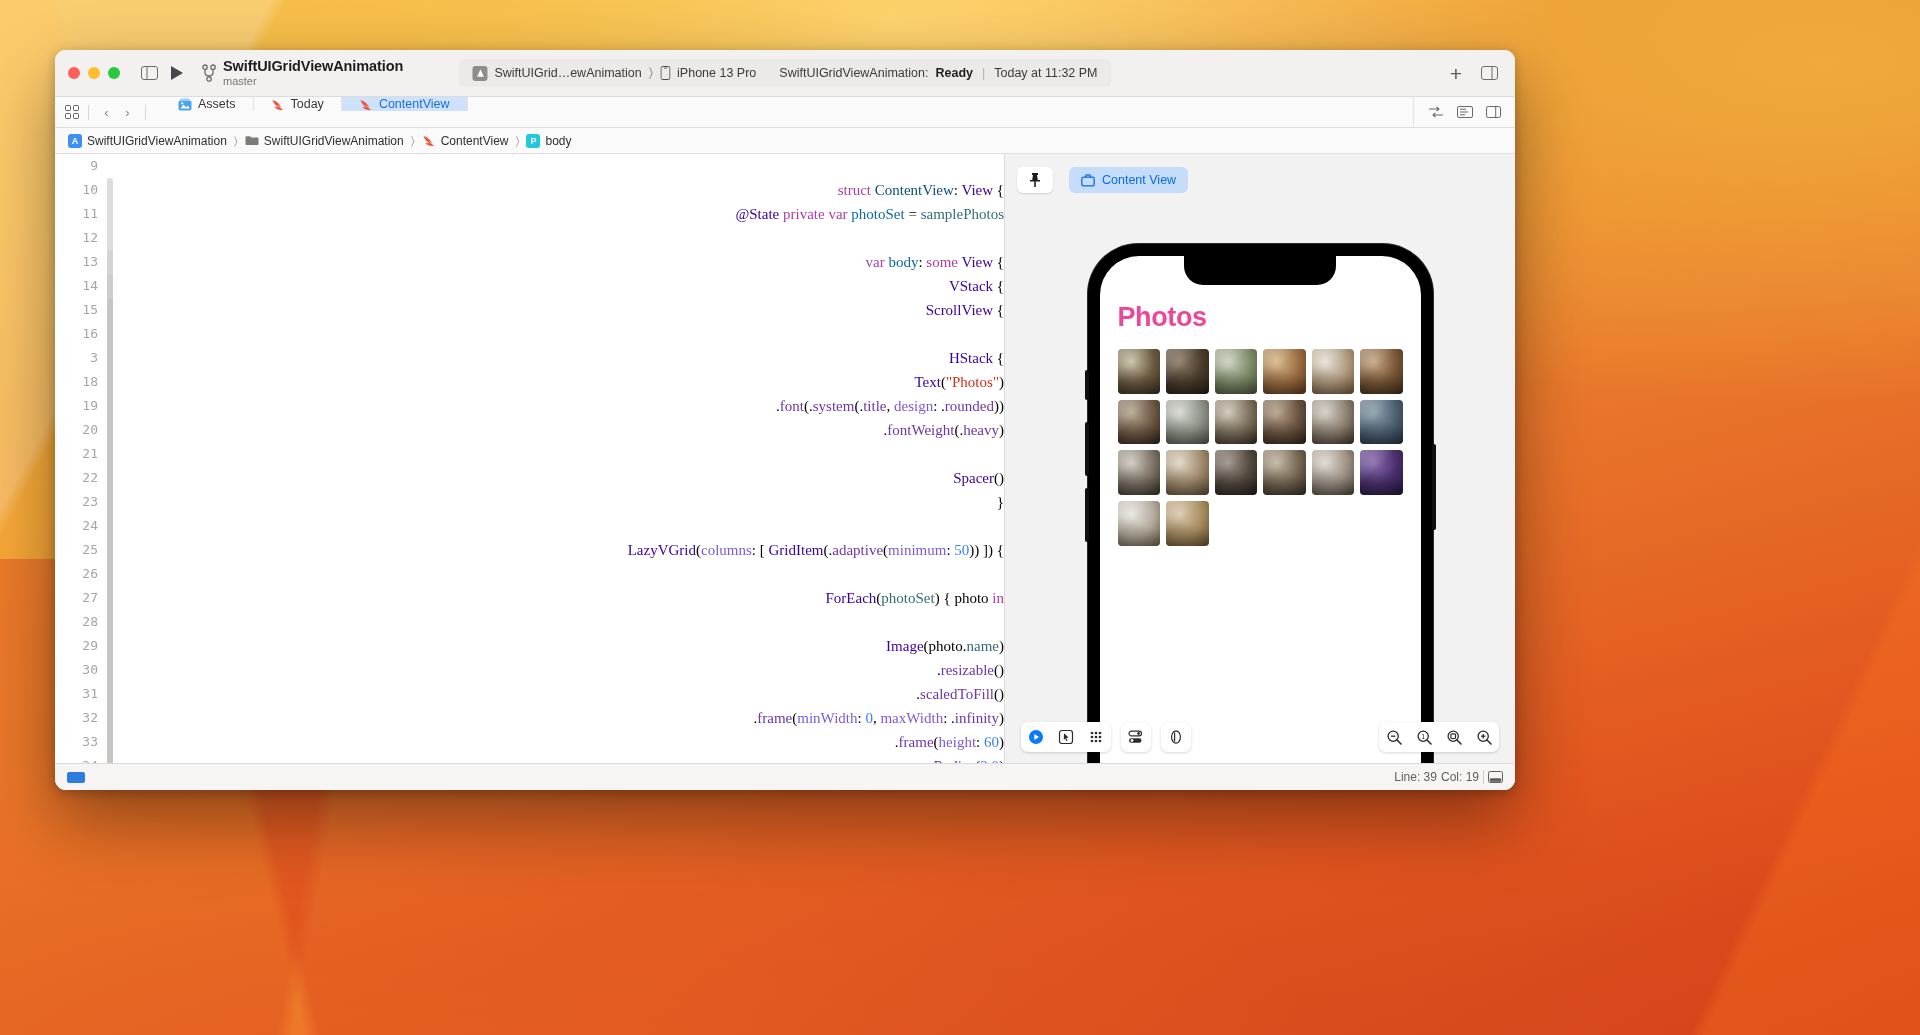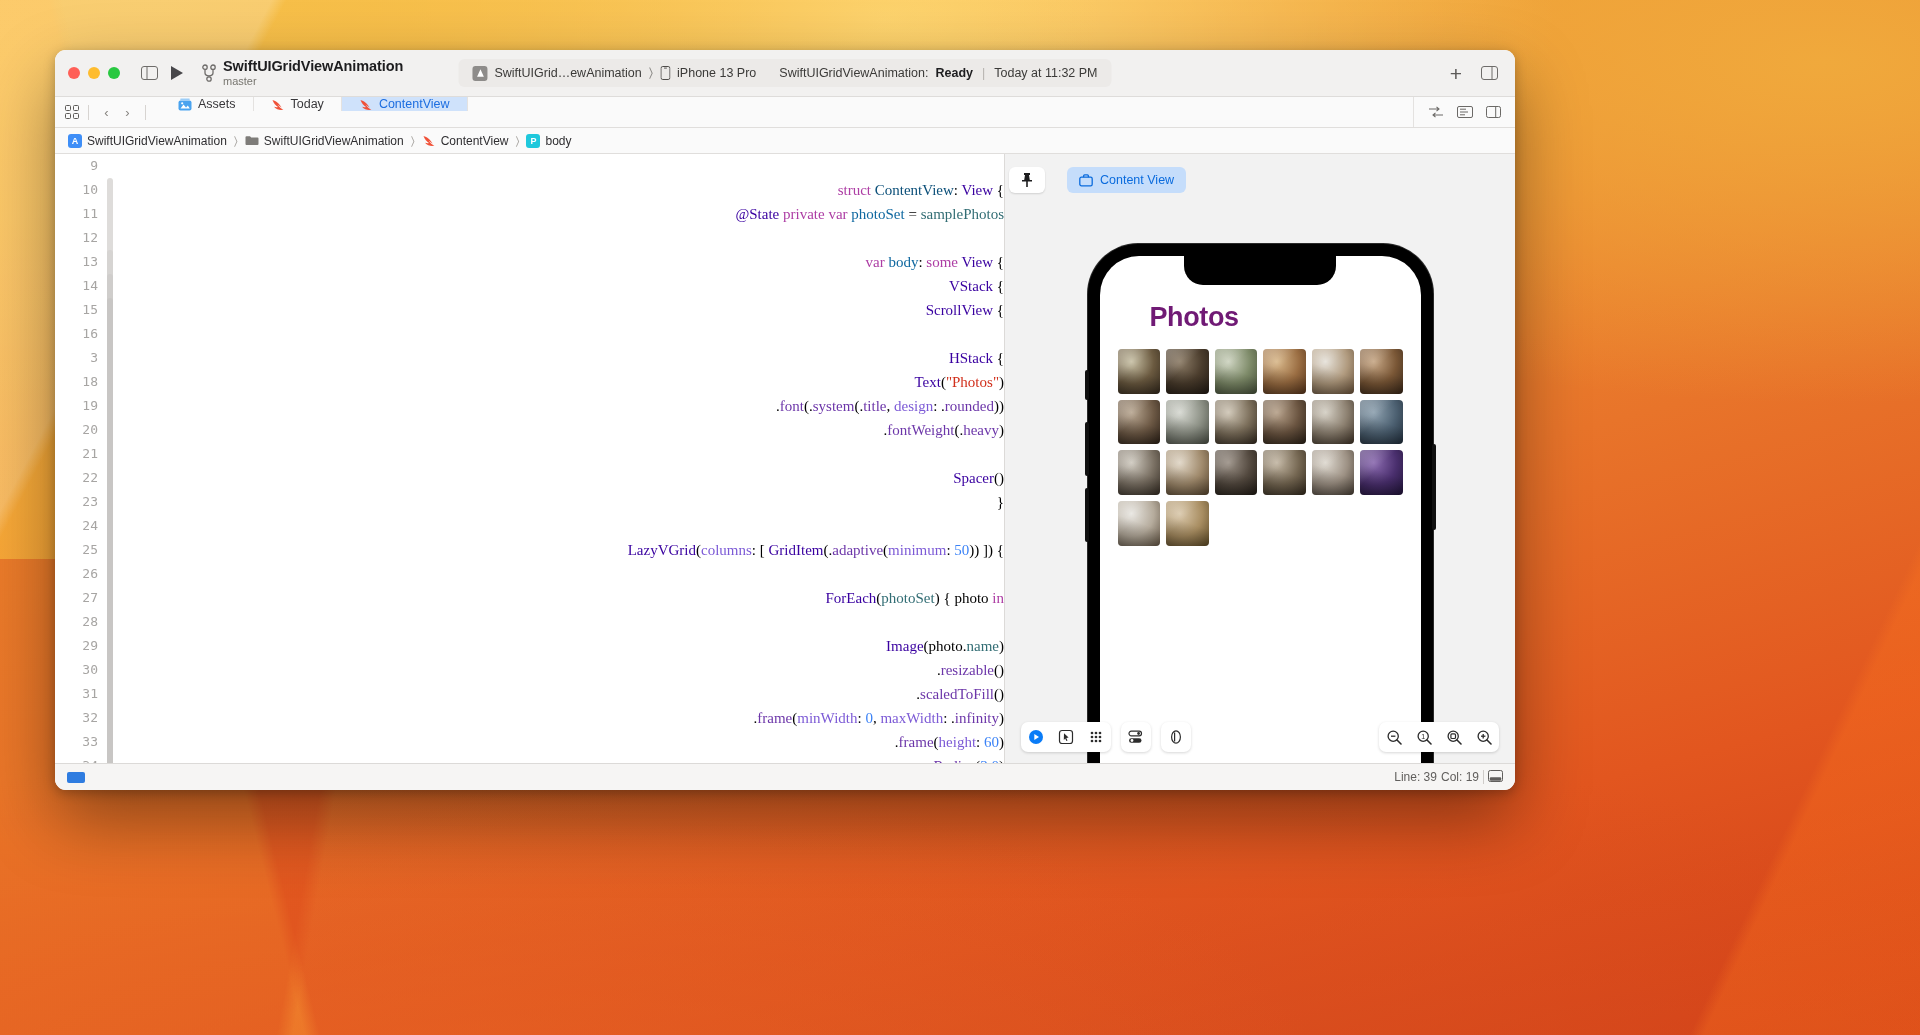--- a/index.html
+++ b/index.html
@@ -195,22 +195,22 @@
 
   
   .canvas {
     flex: 1;
     background: #f2f2f2;
     position: relative;
     display: flex; flex-direction: column;
     overflow: hidden;
   }
   .canvas-top {
-    position: absolute; left: 4px; top: 13px;
-    display: flex; align-items: center; gap: 22px;
+    position: absolute; left: 12px; top: 13px;
+    display: flex; align-items: center; gap: 16px;
     z-index: 3;
   }
   .pin-btn {
     width: 36px; height: 26px;
     background: #fff; border-radius: 6px;
     display: flex; align-items: center; justify-content: center;
     box-shadow: 0 1px 2px rgba(0,0,0,0.14);
   }
   .cv-chip {
     height: 26px;
@@ -245,21 +245,21 @@
     background: #000;
     border-radius: 0 0 19px 19px;
     z-index: 4;
   }
   .btn-side { position: absolute; background: #101010; border-radius: 2px; }
   .btn-silent { left: -3px; top: 126px; width: 4px; height: 30px; }
   .btn-volup  { left: -3px; top: 178px; width: 4px; height: 54px; }
   .btn-voldn  { left: -3px; top: 244px; width: 4px; height: 54px; }
   .btn-power  { right: -3px; top: 200px; width: 4px; height: 86px; }
 
-  .ph-title { font-size: 27px; font-weight: 800; color:#701a75; letter-spacing: -0.4px; margin-bottom: 16px; margin-left: 32px; }
+  .ph-title { font-size: 27px; font-weight: 800; color:#ec4899; letter-spacing: -0.4px; margin-bottom: 16px; }
   .photo-grid { display: grid; grid-template-columns: repeat(6, 1fr); gap: 6px; }
   .cell { width: 100%; aspect-ratio: 1 / 1.05; border-radius: 4px; overflow: hidden; position: relative; }
 
   
   .canvas-bottom {
     position: absolute; left: 0; right: 0; bottom: 0;
     height: 52px;
     display: flex; align-items: center;
     padding: 0 16px;
     z-index: 5;
@@ -277,21 +277,21 @@
   
   .statusbar {
     height: 27px; flex: 0 0 27px;
     background: #f6f5f4;
     border-top: 1px solid #dcdad8;
     display: flex; align-items: center;
     padding: 0 12px;
     font-size: 12px; color: #605e5c;
   }
   .sb-blue { width: 18px; height: 11px; background: #2f7ce0; border-radius: 2px; }
-  .sb-right { margin-left: auto; display: flex; gap: 4px; }
+  .sb-right { margin-left: auto; display: flex; align-items: center; gap: 4px; }
   .sb-divider { width:1px; height: 14px; background:#cfccc9; }
   svg { display: block; }
 </style>
 </head>
 <body>
 
 <div id="wallpaper"></div>
 
 <div id="window">
 

